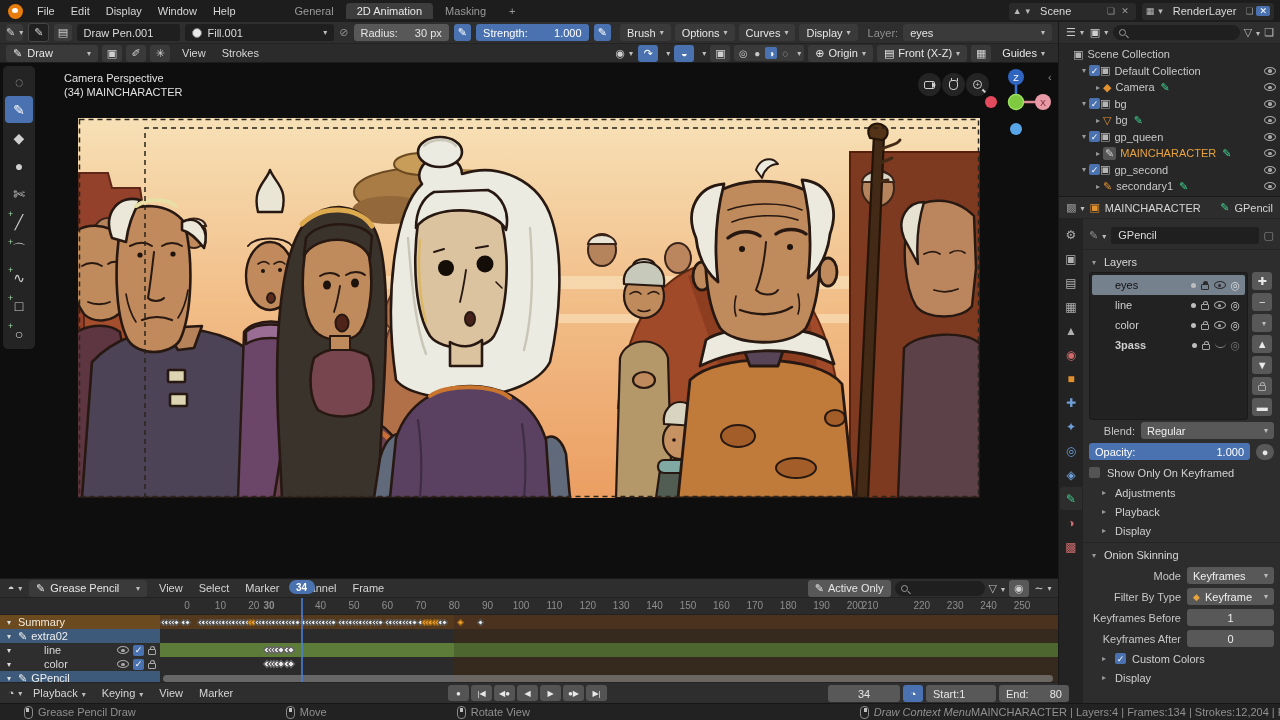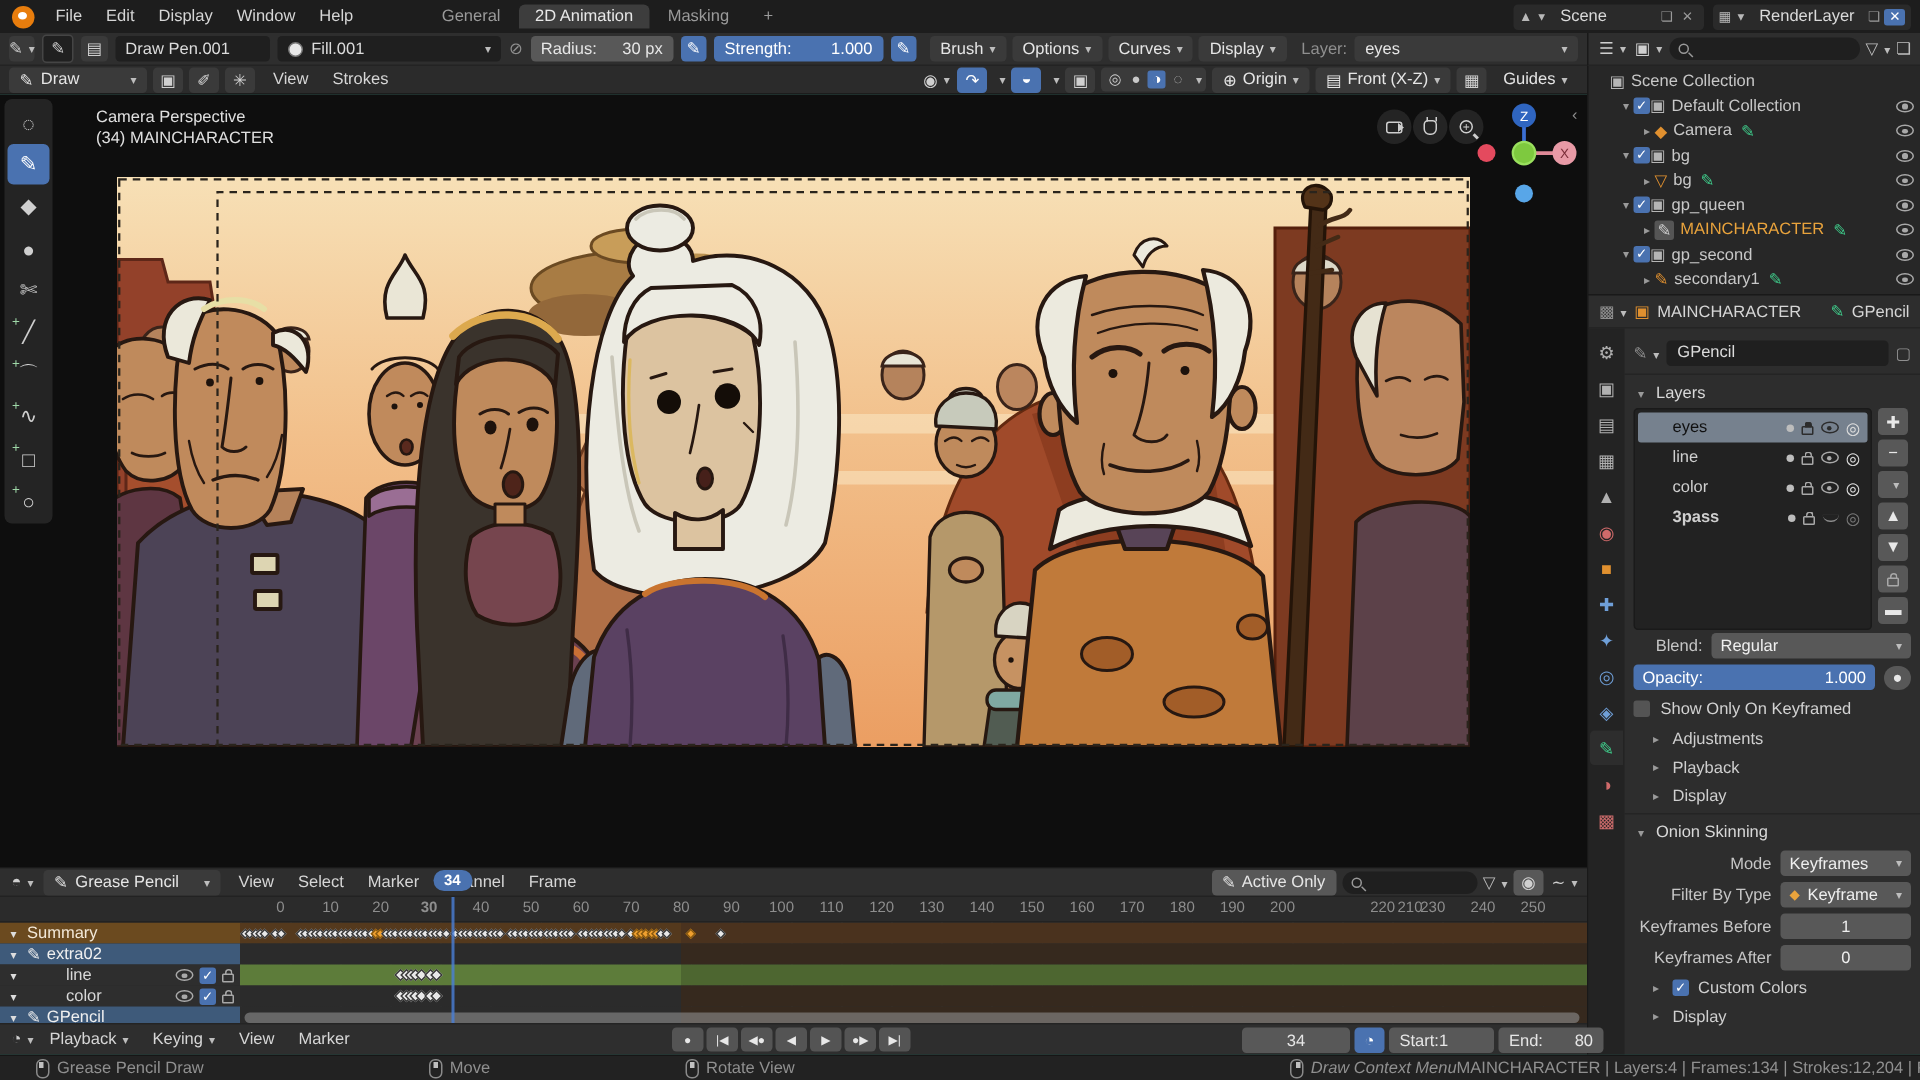--- a/index.html
+++ b/index.html
@@ -718,39 +718,39 @@
           <span class="mag"></span>
         </span>
       <span style="color:#bdbdbd">▽<span class="caret">▾</span></span>
       <span class="iconbtn" style="background:#585858">◉</span>
       <span class="iconbtn" style="background:transparent">∼<span class="caret">▾</span></span>
     </div>
     <div id="ds-ruler">
         <span class="ruler-num" style="left: 172px;">0</span>
         <span class="ruler-num" style="left: 205.4px;">10</span>
         <span class="ruler-num" style="left: 238.8px;">20</span>
-        <span class="ruler-num" style="left: 271px; font-weight: bold;">30</span>
+        <span class="ruler-num" style="left: 254px; font-weight: bold;">30</span>
         <span class="ruler-num" style="left: 305.6px;">40</span>
         <span class="ruler-num" style="left: 339px;">50</span>
         <span class="ruler-num" style="left: 372.4px;">60</span>
         <span class="ruler-num" style="left: 405.8px;">70</span>
         <span class="ruler-num" style="left: 439.2px;">80</span>
         <span class="ruler-num" style="left: 472.6px;">90</span>
         <span class="ruler-num" style="left: 506px;">100</span>
         <span class="ruler-num" style="left: 539.4px;">110</span>
         <span class="ruler-num" style="left: 572.8px;">120</span>
         <span class="ruler-num" style="left: 606.2px;">130</span>
         <span class="ruler-num" style="left: 639.6px;">140</span>
         <span class="ruler-num" style="left: 673px;">150</span>
         <span class="ruler-num" style="left: 706.4px;">160</span>
         <span class="ruler-num" style="left: 739.8px;">170</span>
         <span class="ruler-num" style="left: 773.2px;">180</span>
         <span class="ruler-num" style="left: 806.6px;">190</span>
         <span class="ruler-num" style="left: 840px;">200</span>
-        <span class="ruler-num" style="left: 925px; text-align: center;">210</span>
+        <span class="ruler-num" style="left: 855px; text-align: center;">210</span>
         <span class="ruler-num" style="left: 906.8px;">220</span>
         <span class="ruler-num" style="left: 940.2px;">230</span>
         <span class="ruler-num" style="left: 973.6px;">240</span>
         <span class="ruler-num" style="left: 1007px;">250</span>
       </div>
     <div id="ds-names">
         <div class="ch-name" style="top: 0px; background: rgb(107, 74, 31); color: rgb(242, 232, 216);">
           <span class="tri" style="color: rgb(221, 221, 221);">▾</span>
           <span>Summary</span>
         </div>

